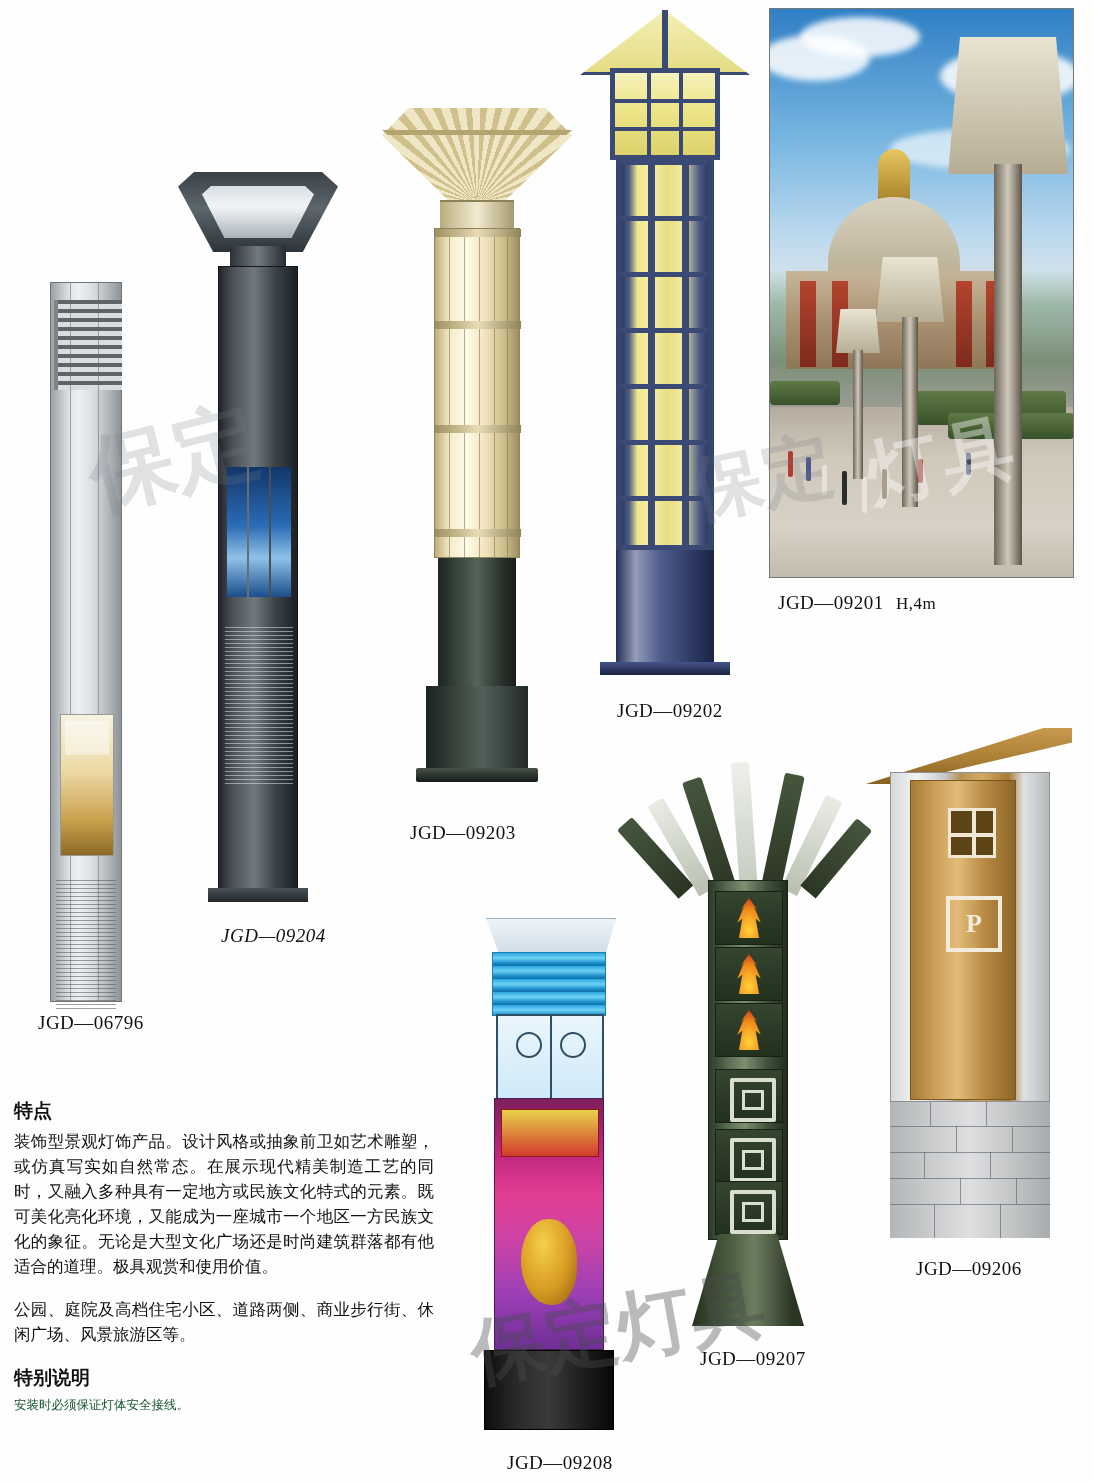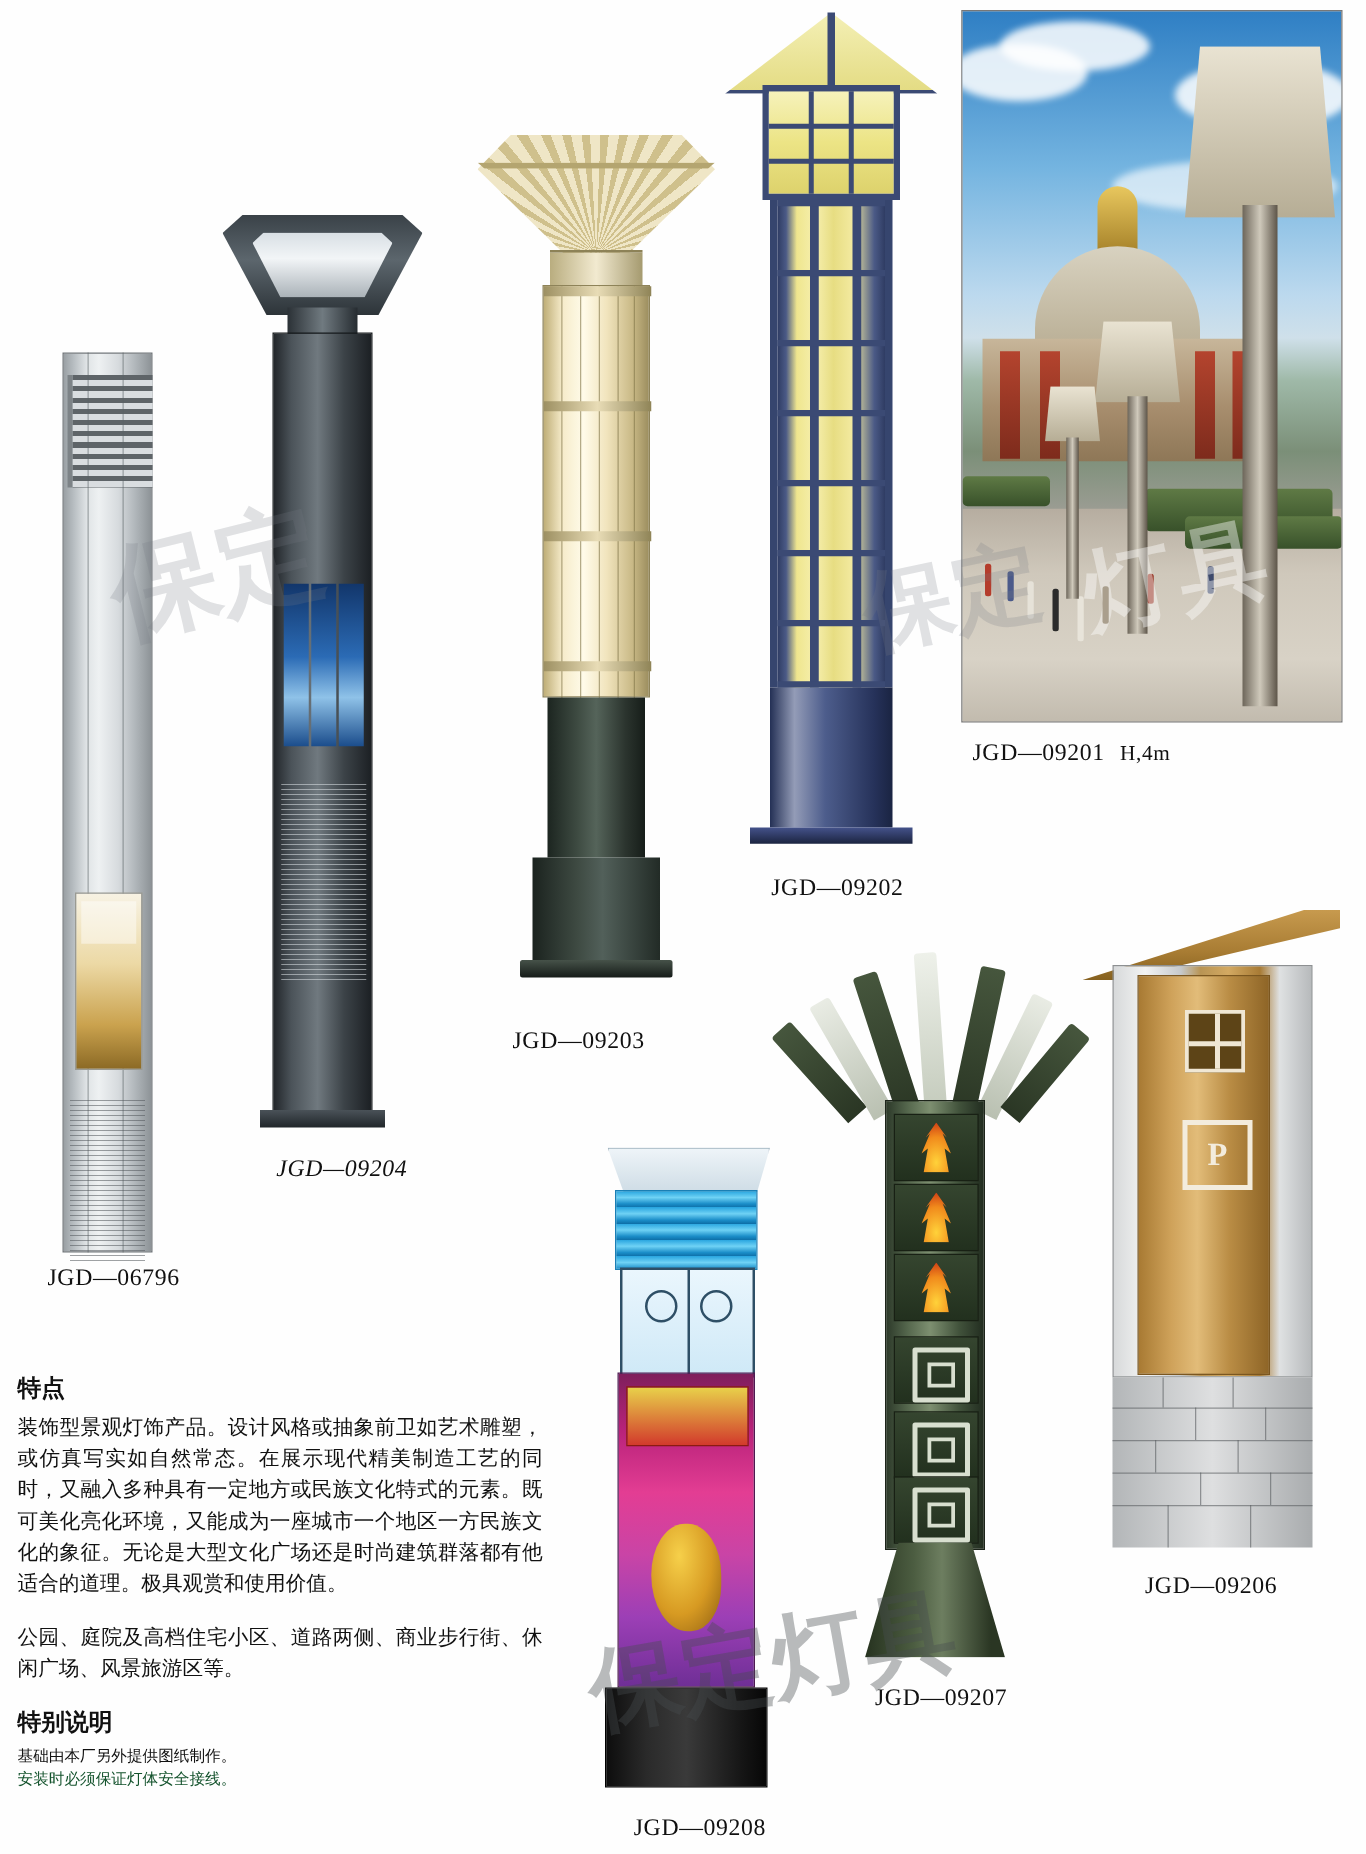--- a/index.html
+++ b/index.html
@@ -648,17 +648,16 @@
   <div class="wm wm-2">保定</div>
   <div class="wm wm-3">保定灯具</div>
 
   <div class="textblock">
     <p class="tb-h">特点</p>
     <p class="tb-p">装饰型景观灯饰产品。设计风格或抽象前卫如艺术雕塑，或仿真写实如自然常态。在展示现代精美制造工艺的同时，又融入多种具有一定地方或民族文化特式的元素。既可美化亮化环境，又能成为一座城市一个地区一方民族文化的象征。无论是大型文化广场还是时尚建筑群落都有他适合的道理。极具观赏和使用价值。</p>
 
     <p class="tb-p">公园、庭院及高档住宅小区、道路两侧、商业步行街、休闲广场、风景旅游区等。</p>
 
     <p class="tb-h">特别说明</p>
-    <p class="tb-small">基础由本厂另外提供图纸制作。</p>
     <p class="tb-small tb-red">安装时必须保证灯体安全接线。</p>
   </div>
 
 </div>
 
 </body></html>

